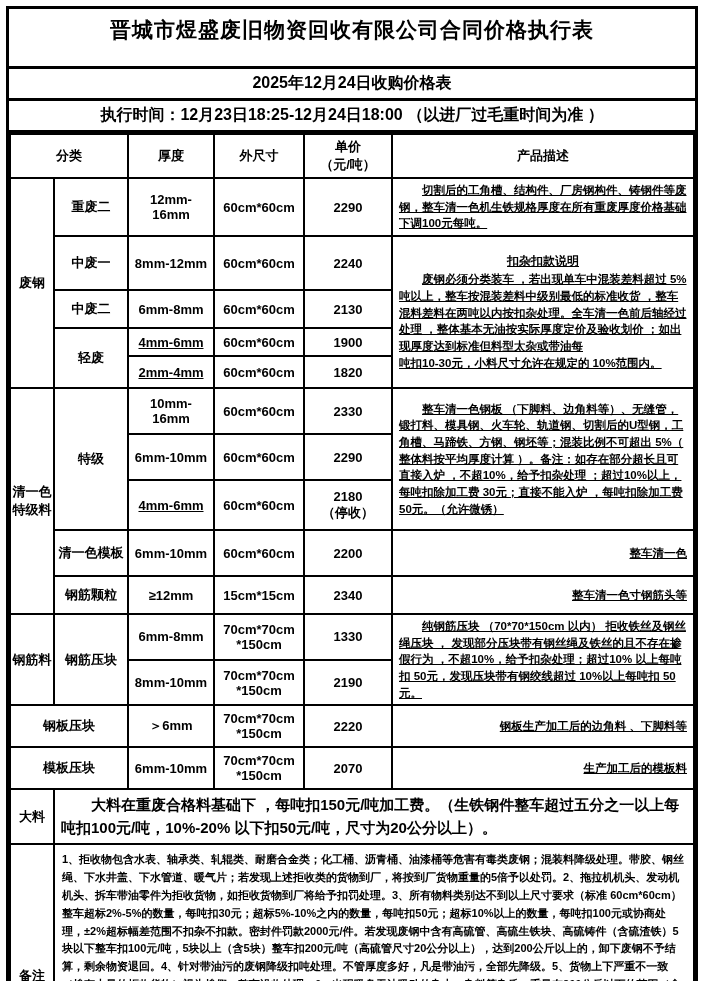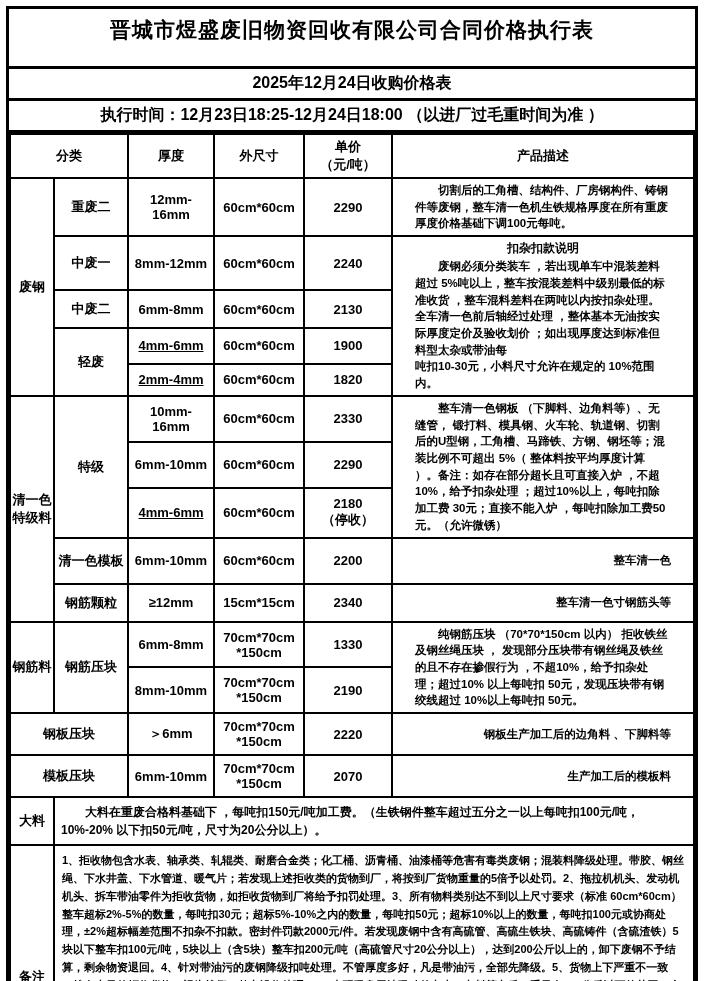--- a/index.html
+++ b/index.html
@@ -5,27 +5,27 @@
   html,body{margin:0;padding:0;background:#fff;}
   .page{width:704px;min-height:981px;background:#fff;font-family:"Liberation Sans","DejaVu Sans",sans-serif;color:#000;}
   .doc{margin:6px;border:3px solid #000;}
   .title-row{border-bottom:3px solid #000;text-align:center;padding:7px 4px 22px;}
   .title-row h1{margin:0;font-size:21px;font-weight:bold;letter-spacing:1px;}
   .sub-row{border-bottom:3px solid #000;text-align:center;font-size:16px;font-weight:bold;padding:4px 2px;}
   table{border-collapse:collapse;width:100%;table-layout:fixed;}
   td{border:2px solid #000;font-weight:bold;font-size:13px;text-align:center;vertical-align:middle;padding:2px 3px;white-space:pre-line;overflow:hidden;}
   tr.head td{font-size:13px;padding:3px 2px;}
   td.cat{font-size:13px;padding:18px 1px;}
-  td.desc{white-space:normal;text-align:left;font-size:11.5px;line-height:1.45;padding:3px 22px;vertical-align:middle;}
+  td.desc{white-space:normal;text-align:left;font-size:11.5px;line-height:1.45;padding:3px 6px;vertical-align:middle;text-decoration:underline;}
   td.desc.center{text-align:right;}
   td.desc p{margin:0;}
   td.desc p.indent{text-indent:2em;}
   td.desc .dhead{text-align:center;margin:0 0 1px 0;font-size:12px;}
   td.u{text-decoration:underline;}
-  td.bigtext{white-space:normal;text-align:left;font-size:12px;line-height:1.5;padding:4px 6px;}
+  td.bigtext{white-space:normal;text-align:left;font-size:15px;line-height:1.5;padding:4px 6px;}
   td.bigtext p{margin:0;}
   td.bigtext p.indent{text-indent:2em;}
   td.remarks{white-space:normal;text-align:left;font-size:11px;line-height:1.62;padding:6px 7px;vertical-align:middle;}
 </style>
 </head>
 <body>
 
 <div class="page">
   <div class="doc">
 

